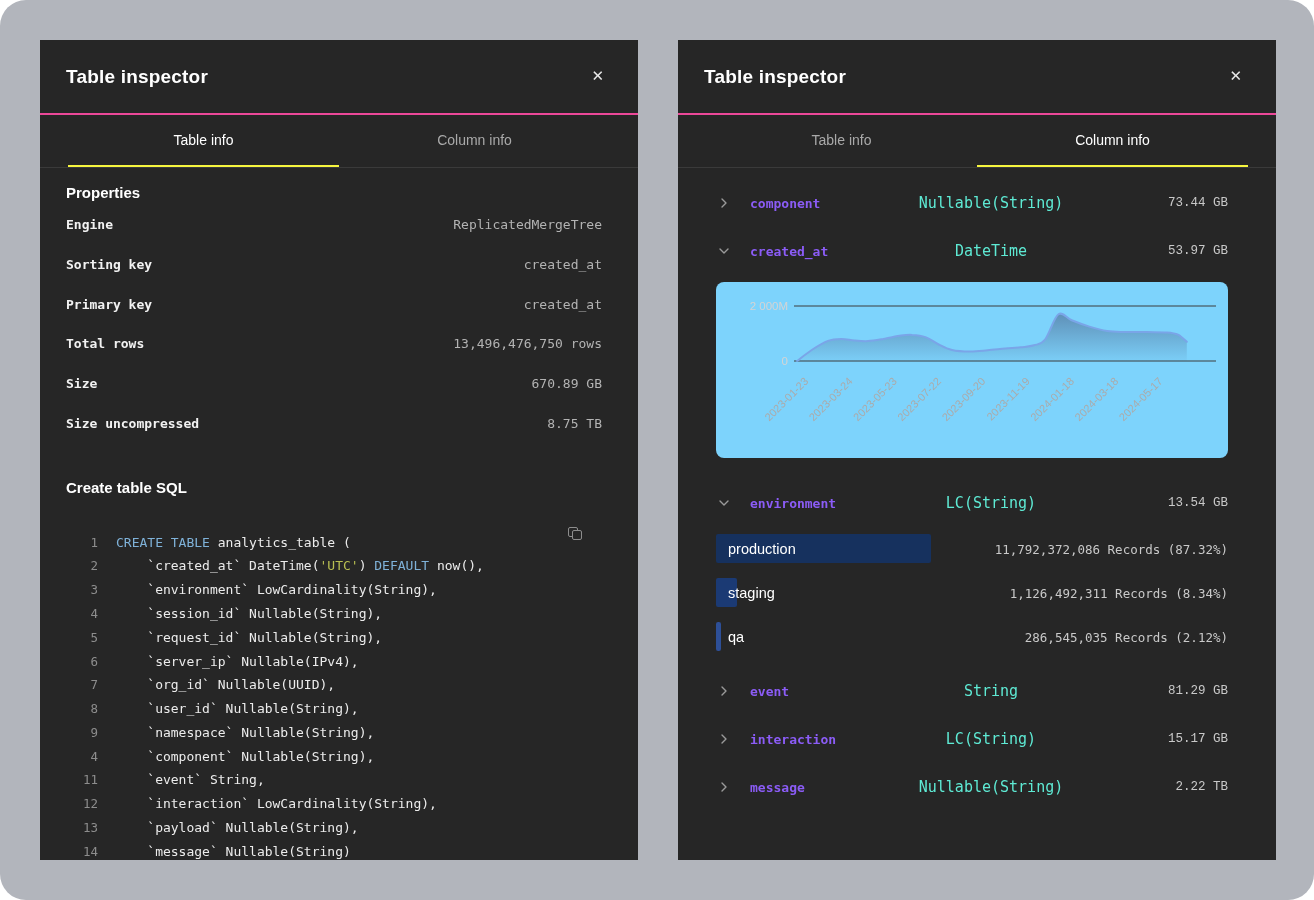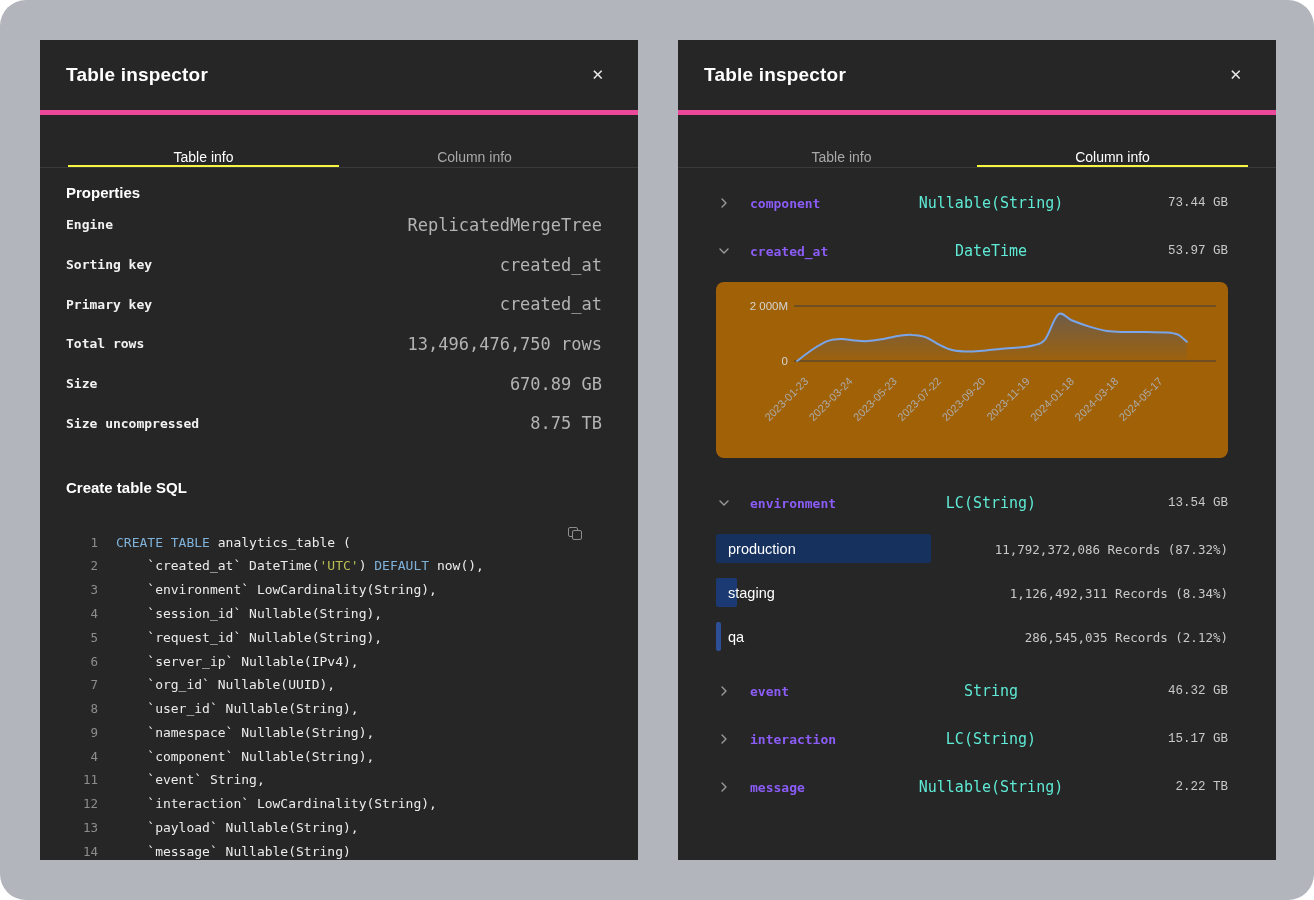--- a/index.html
+++ b/index.html
@@ -1,52 +1,52 @@
 <!DOCTYPE html>
 <html><head>
 <meta charset="utf-8">
 <style>
   html,body{margin:0;padding:0;background:#ffffff;}
   body{width:1314px;height:900px;position:relative;font-family:"Liberation Sans",sans-serif;}
   .canvas{position:absolute;inset:0;background:#b2b5bc;border-radius:26px;overflow:hidden;}
   .panel{position:absolute;top:40px;width:598px;height:820px;background:#262626;overflow:hidden;}
   #panel-left{left:40px;}
   #panel-right{left:678px;}
-  .panel-header{height:75px;display:flex;align-items:center;padding:0 30px 0 26px;border-bottom:5px solid #ec4899;box-sizing:border-box;}
+  .panel-header{height:75px;display:flex;align-items:center;padding:0 30px 0 26px;border-bottom:2px solid #ec4899;box-sizing:border-box;}
   .panel-title{color:#ffffff;font-size:19px;font-weight:700;letter-spacing:.2px;}
   .close-btn{margin-left:auto;color:#e8e8e8;font-size:15px;line-height:1;cursor:pointer;background:none;border:none;padding:4px;font-family:"DejaVu Sans",sans-serif;}
-  .tab-bar{height:53px;display:flex;padding:0 28px;border-bottom:1px solid #3a3a3a;box-sizing:border-box;align-items:flex-end;}
+  .tab-bar{height:53px;display:flex;padding:0 28px;border-bottom:1px solid #3a3a3a;box-sizing:border-box;}
   .tab{flex:1;display:flex;align-items:center;justify-content:center;font-size:14px;color:#a9a9a9;border-bottom:2px solid transparent;box-sizing:border-box;cursor:pointer;}
   .tab.active{color:#ffffff;border-bottom-color:#f6f53f;}
   .content{padding:0 36px 0 26px;}
   .section-heading{color:#ffffff;font-size:15px;font-weight:700;margin:16px 0 4px;}
   .prop-row{display:flex;align-items:center;height:39.7px;font-family:"DejaVu Sans Mono",monospace;}
   .prop-label{color:#f2f2f2;font-size:13px;font-weight:700;}
-  .prop-value{margin-left:auto;color:#b3b3b3;font-size:17px;}
+  .prop-value{margin-left:auto;color:#b3b3b3;font-size:13px;}
   .sql-heading{margin-top:36px;}
   .code-wrap{position:relative;margin-top:34px;}
   .copy-btn{position:absolute;top:-6px;right:14px;width:20px;height:20px;background:none;border:none;cursor:pointer;padding:0;}
   .copy-glyph{position:relative;display:block;width:15px;height:15px;}
   .copy-glyph::before{content:"";position:absolute;left:0;top:0;width:8px;height:8px;border:1.5px solid #8d8d8d;border-radius:2px;}
   .copy-glyph::after{content:"";position:absolute;left:3.5px;top:3.5px;width:8px;height:8px;border:1.5px solid #8d8d8d;border-radius:2px;background:#262626;}
   .code-line{display:flex;align-items:center;height:23.8px;font-family:"DejaVu Sans Mono",monospace;font-size:13px;}
   .ln{width:32px;text-align:right;margin-right:18px;color:#8d8d8d;font-size:12.5px;flex:none;}
   .code{white-space:pre;color:#ececec;}
   .tok-k{color:#7fb2d9;}
   .tok-s{color:#b9bf52;}
   .tok-p{color:#ececec;}
   .cols{padding-top:11px;}
   .col-row{position:relative;height:48px;}
   .chart-block + .col-row{margin-top:21px;padding-left:48px;}
   .val-row + .col-row{margin-top:8px;}
   .chev{position:absolute;left:40px;top:50%;transform:translateY(-50%);width:12px;height:12px;display:flex;align-items:center;justify-content:center;cursor:pointer;}
   .col-name{position:absolute;left:72px;top:50%;transform:translateY(-50%);font-family:"DejaVu Sans Mono",monospace;font-size:13px;font-weight:700;color:#8b5cf6;}
   .col-type{position:absolute;left:313px;top:50%;transform:translate(-50%,-50%);font-family:"DejaVu Sans Mono",monospace;font-size:15px;color:#5eead4;}
   .col-size{position:absolute;right:48px;top:50%;transform:translateY(-50%);font-family:Liberation Mono, monospace;font-size:12.5px;color:#c9c9c9;}
-  .chart-block{margin:7px 0 0 38px;width:512px;height:176px;background:#a16207;border-radius:8px;text-decoration:underline;}
+  .chart-block{margin:7px 0 0 38px;width:512px;height:176px;background:#7dd3fc;border-radius:8px;text-decoration:underline;}
   .ax-y{font-family:"Liberation Sans",sans-serif;font-size:11.5px;fill:#d4d4d4;}
   .ax-x{font-family:"Liberation Sans",sans-serif;font-size:11px;fill:#ababab;}
   .val-row{position:relative;height:44px;}
   .val-bar{position:absolute;left:38px;top:7px;height:29px;border-radius:2px;}
   .val-label{position:absolute;left:50px;top:50%;transform:translateY(-50%);font-size:14.5px;color:#ffffff;}
   .val-records{position:absolute;right:48px;top:50%;transform:translateY(-50%);font-family:"DejaVu Sans Mono",monospace;font-size:12.5px;color:#c9c9c9;}
 </style>
 </head>
 <body>
 
@@ -239,21 +239,21 @@
           <span class="val-records">286,545,035 Records (2.12%)</span>
         </div>
         <div class="col-row">
           <span class="chev">
             <svg width="10" height="10" viewBox="0 0 10 10">
               <path d="M3 1 L7 5 L3 9" stroke="#9a9a9a" stroke-width="1.4" fill="none" stroke-linecap="round" stroke-linejoin="round"></path>
             </svg>
           </span>
           <span class="col-name">event</span>
           <span class="col-type">String</span>
-          <span class="col-size">46.32 GB</span>
+          <span class="col-size">81.29 GB</span>
         </div>
         <div class="col-row">
           <span class="chev">
             <svg width="10" height="10" viewBox="0 0 10 10">
               <path d="M3 1 L7 5 L3 9" stroke="#9a9a9a" stroke-width="1.4" fill="none" stroke-linecap="round" stroke-linejoin="round"></path>
             </svg>
           </span>
           <span class="col-name">interaction</span>
           <span class="col-type">LC(String)</span>
           <span class="col-size">15.17 GB</span>

